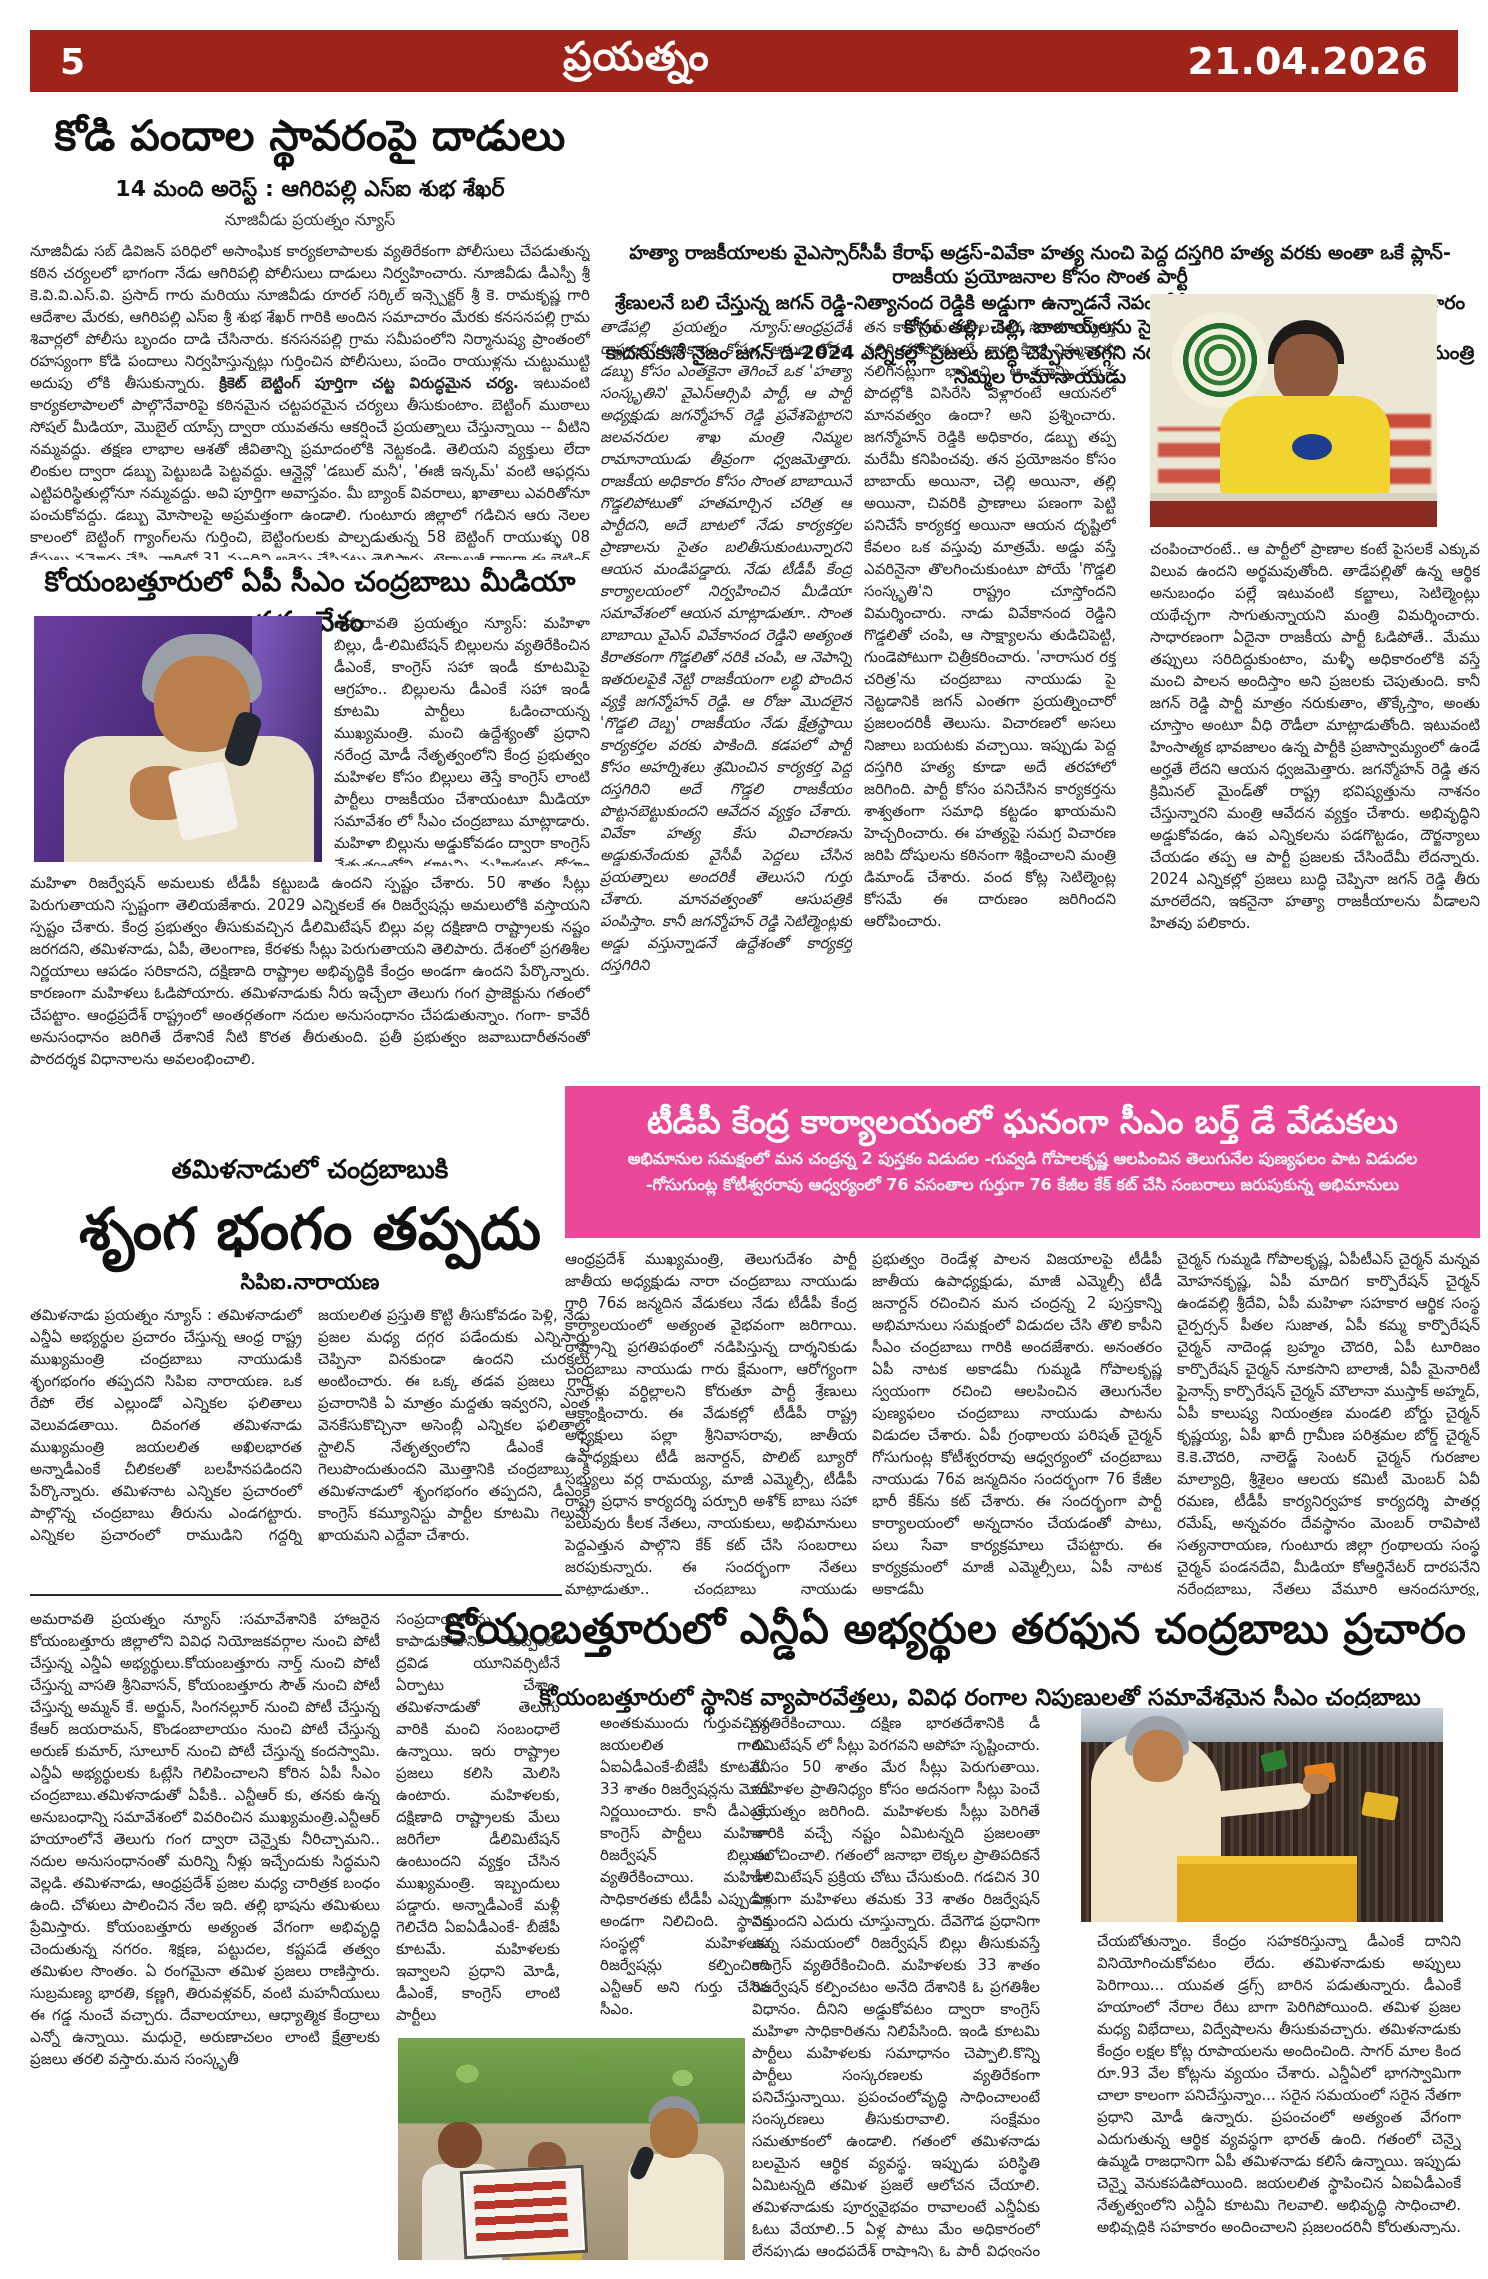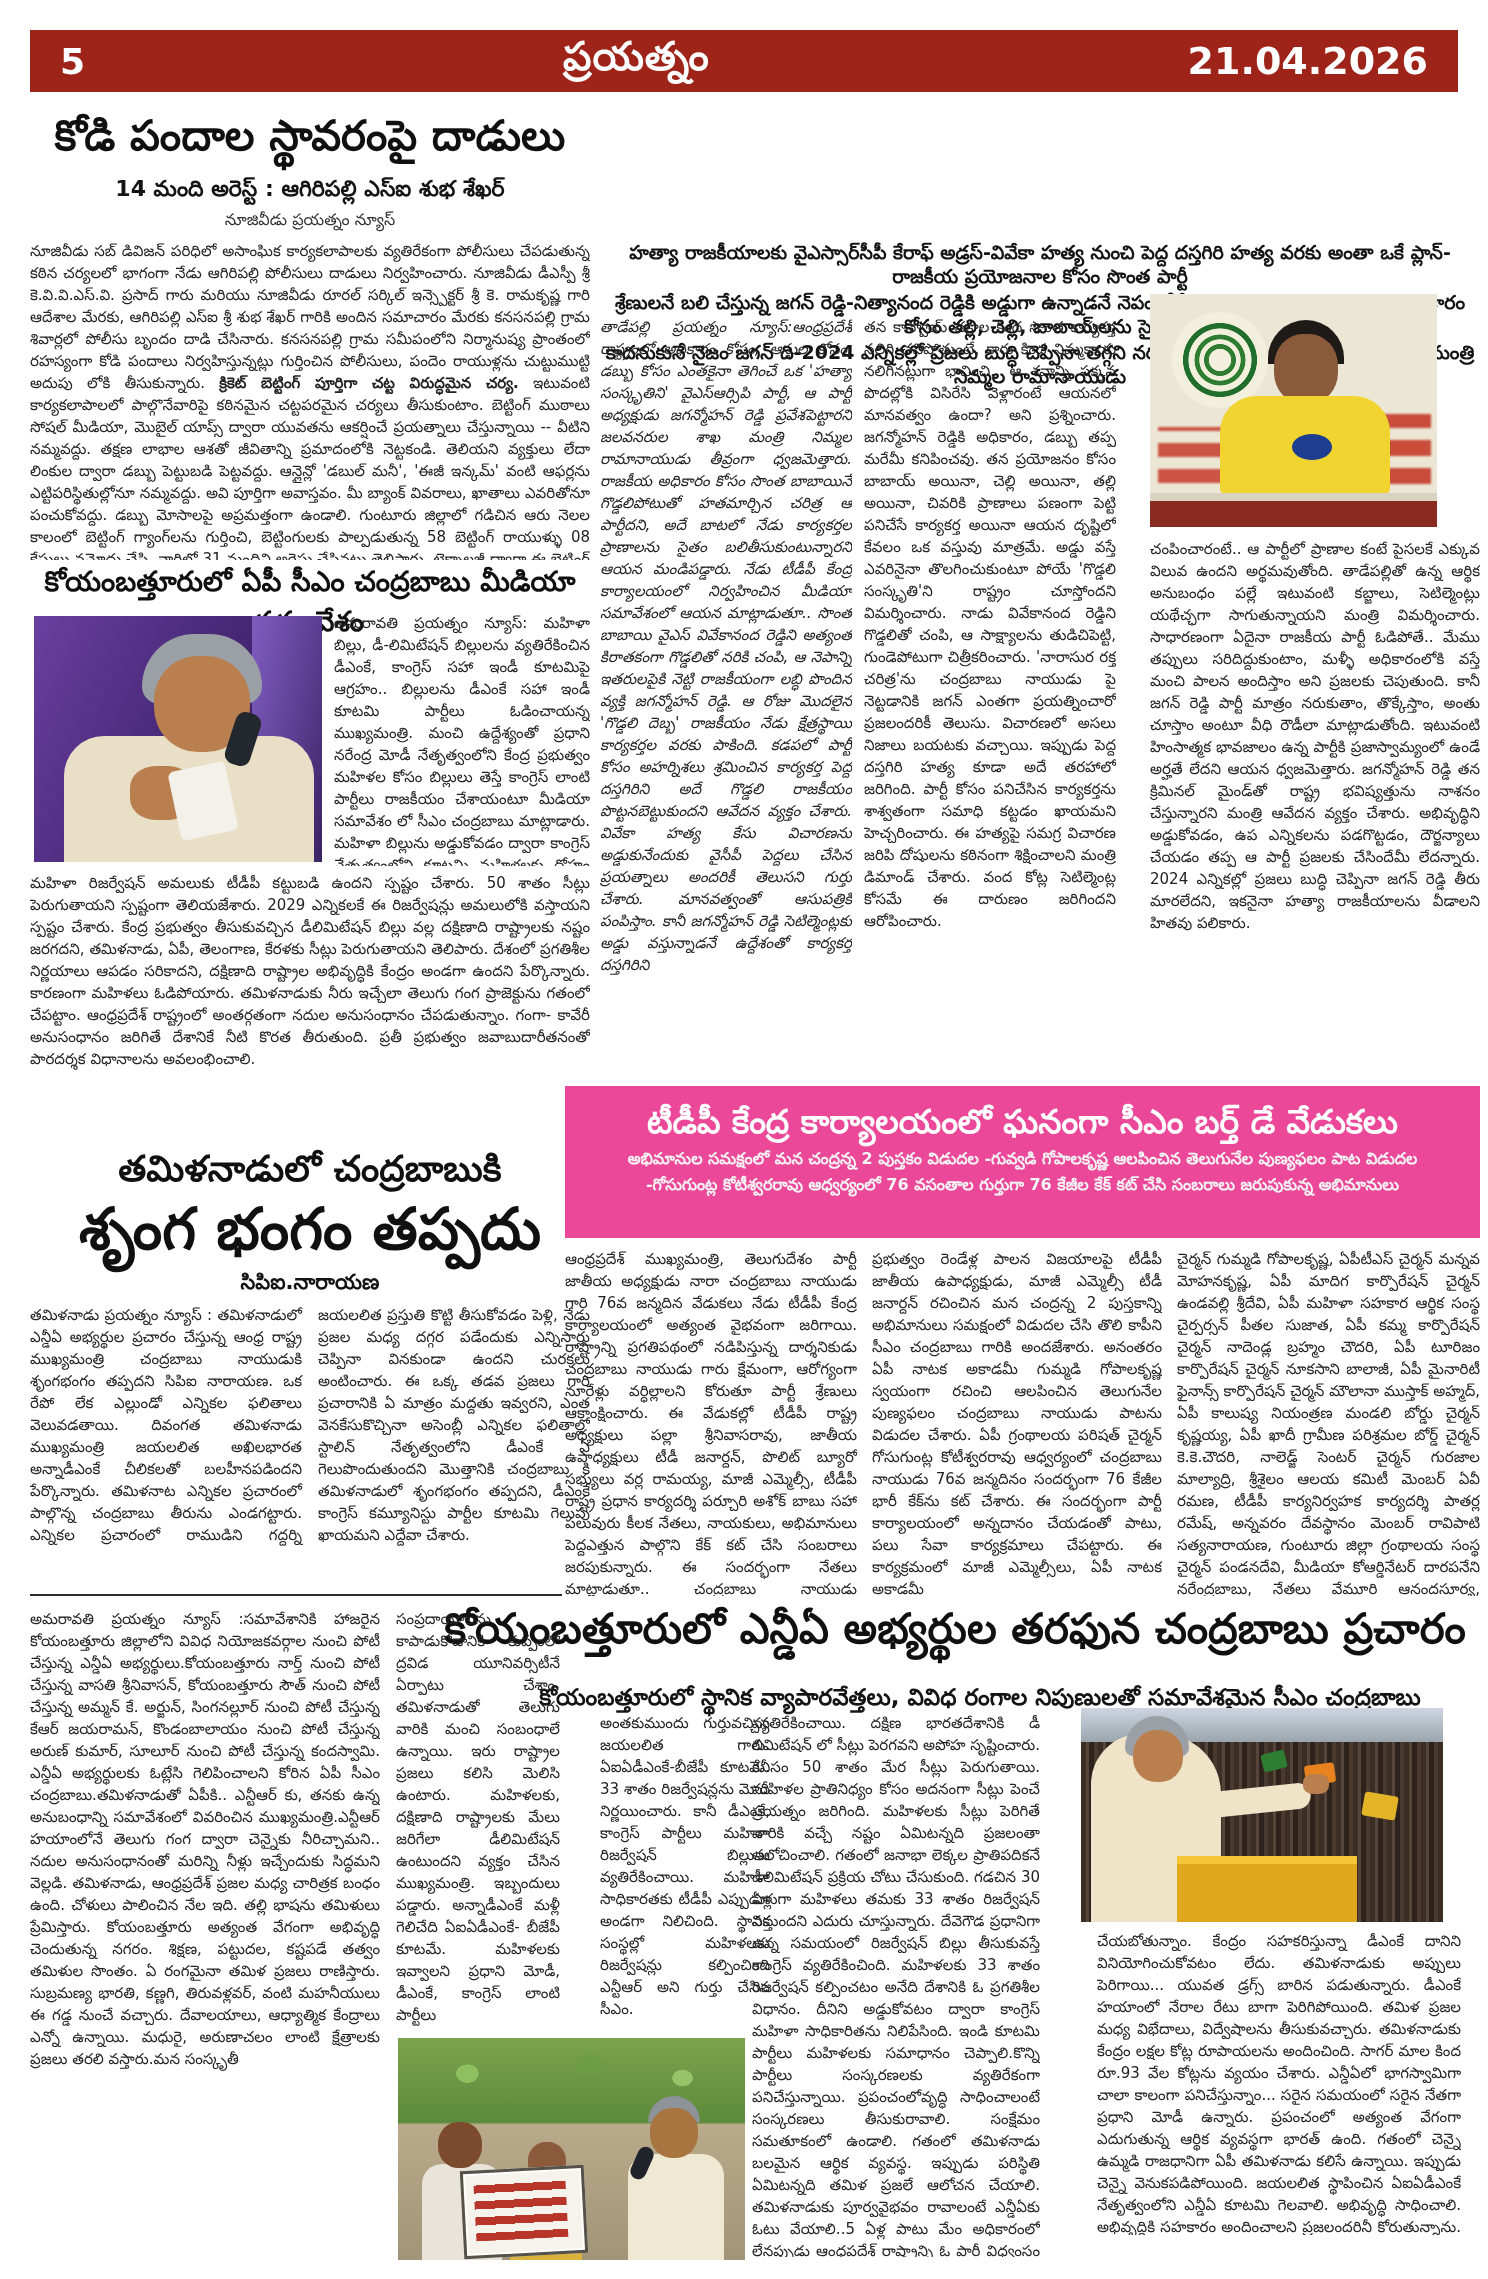--- a/index.html
+++ b/index.html
@@ -21,21 +21,21 @@
   
   .a1-head{left:30px;top:104px;width:560px;font-size:42px;line-height:64px;}
   .a1-sub{left:30px;top:176px;width:560px;font-size:22px;}
   .a1-date{left:30px;top:210px;width:560px;font-size:16px;text-align:center;color:#333;}
   .a1-body1{left:30px;top:240px;width:560px;height:320px;}
   .a1-h2{left:30px;top:562px;width:560px;font-size:28px;line-height:40px;}
   .a1-photo{left:34px;top:616px;width:288px;height:246px;}
   .a1-wrap{left:334px;top:612px;width:256px;height:254px;}
   .a1-body2{left:30px;top:872px;width:560px;height:268px;}
   
-  .tn-h1{left:30px;top:1146px;width:560px;font-size:36px;line-height:46px;}
+  .tn-h1{left:30px;top:1146px;width:560px;font-size:26px;line-height:46px;}
   .tn-h2{left:30px;top:1192px;width:560px;font-size:58px;line-height:74px;}
   .tn-by{left:30px;top:1270px;width:560px;font-size:21px;}
   .tn-body{left:30px;top:1304px;width:560px;height:284px;column-count:2;column-gap:16px;}
   .tn-rule{left:30px;top:1594px;width:532px;}
   
   .a2-head{left:598px;top:140px;width:884px;font-size:52px;line-height:86px;
            text-shadow:2px 2px 0 #ffec6e,-2px -2px 0 #ffec6e,2px -2px 0 #ffec6e,
                        -2px 2px 0 #ffec6e,0 0 16px #ffe94a;}
   .a2-deck{left:598px;top:240px;width:884px;font-size:19px;line-height:24px;}
   .a2-deck div{margin-bottom:2px;}

